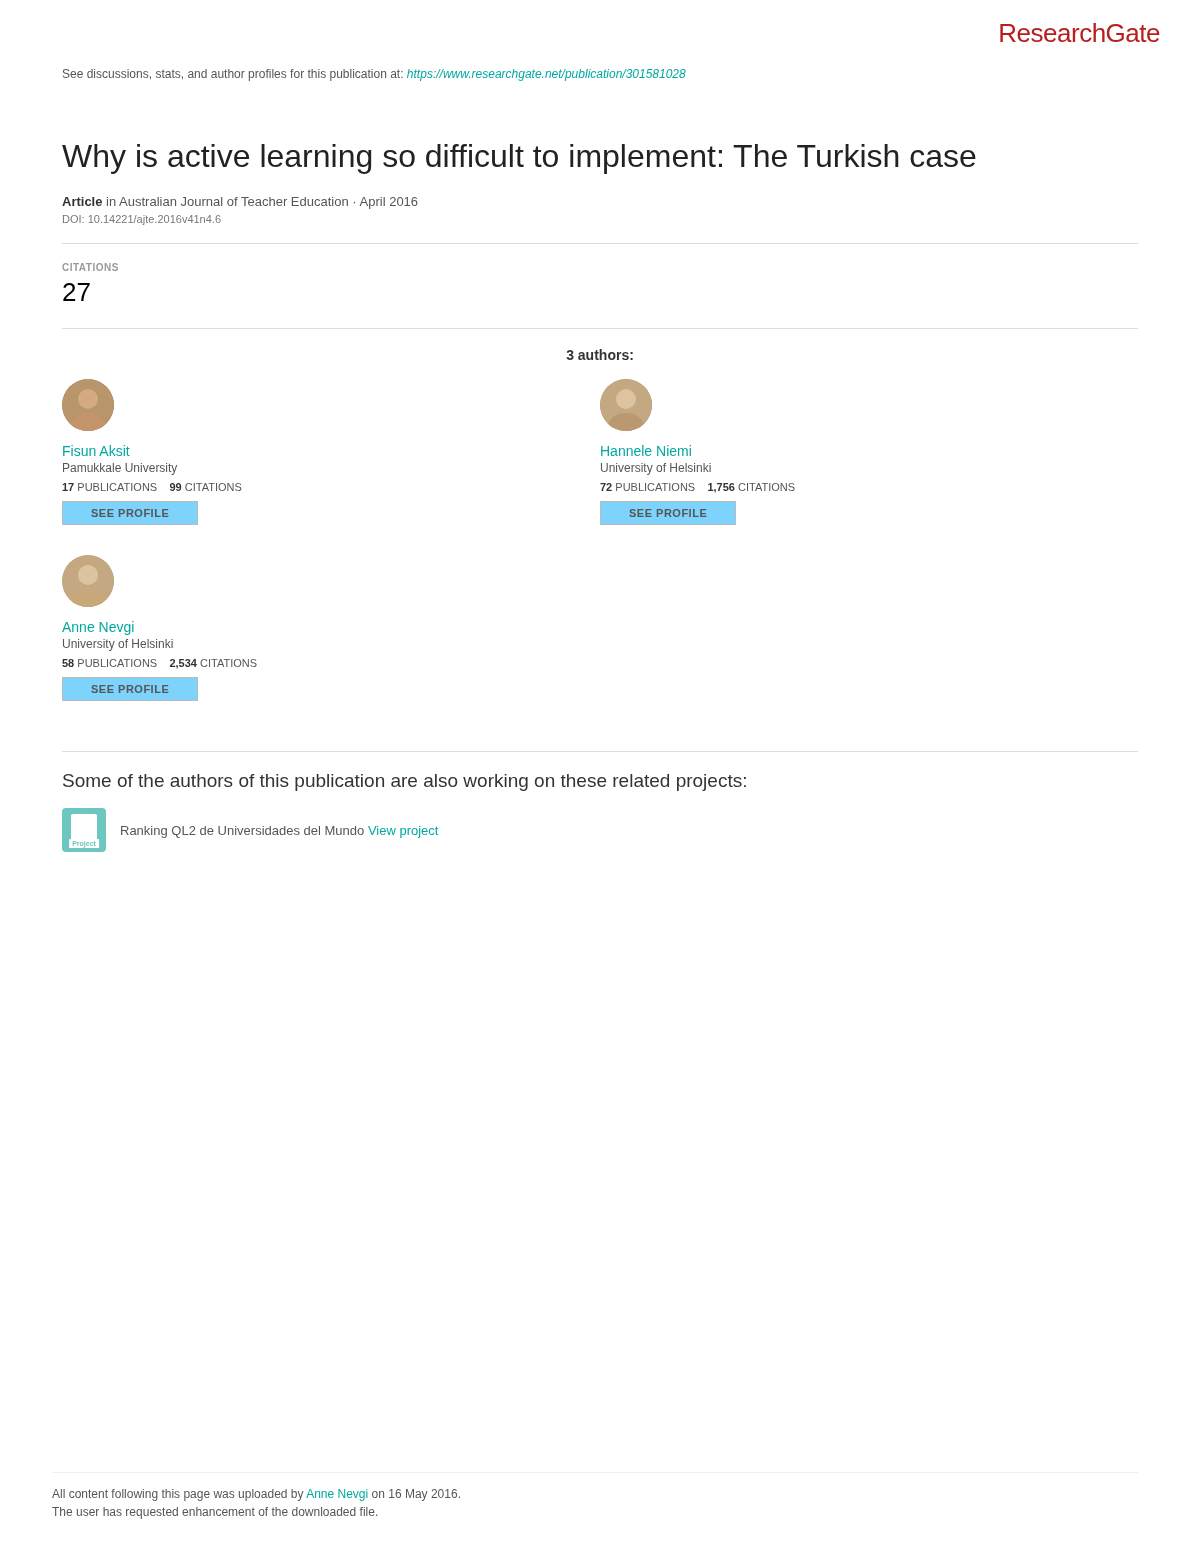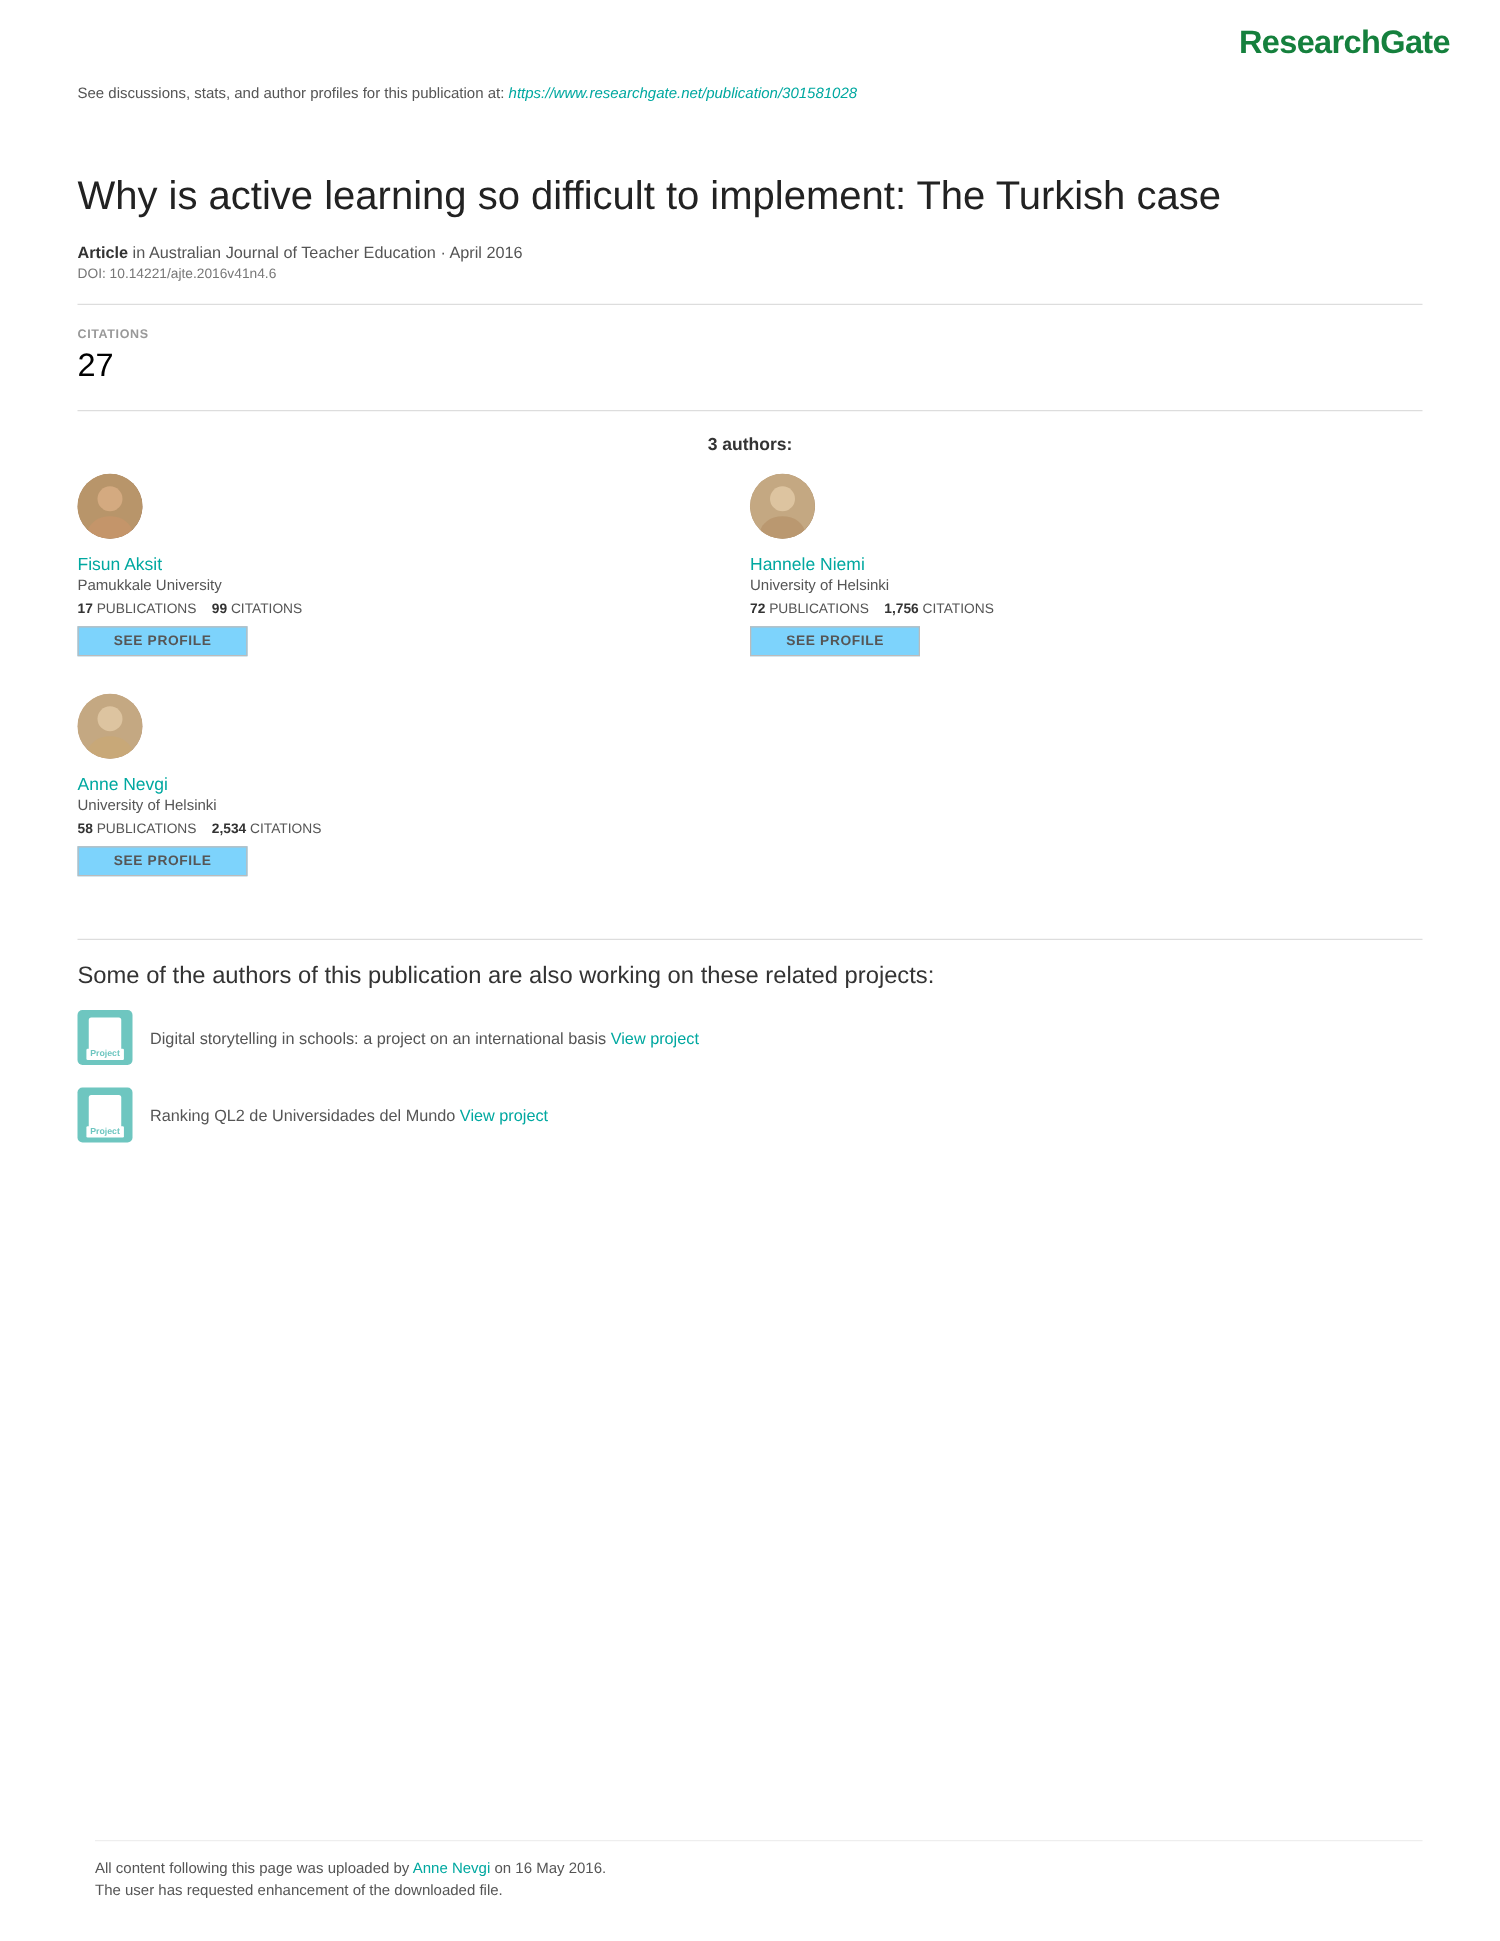--- a/index.html
+++ b/index.html
@@ -14,22 +14,22 @@
     }
 
     
     .header {
       display: flex;
       justify-content: flex-end;
       padding: 18px 40px 10px 40px;
     }
     .logo {
       font-size: 26px;
-      font-weight: bold;
-      color: #15803d;
+      font-weight: normal;
+      color: #b91c1c;
       letter-spacing: -0.5px;
     }
 
     
     .top-link-bar {
       padding: 8px 62px 12px 62px;
       font-size: 12px;
       color: #555;
     }
     .top-link-bar a {
@@ -239,21 +239,21 @@
     }
     .project-text a {
       color: #00a8a0;
       text-decoration: none;
     }
 
     
     .footer {
       position: absolute;
       bottom: 30px;
-      left: 76px;
+      left: 52px;
       right: 62px;
       border-top: 1px solid #eee;
       padding-top: 14px;
     }
     .footer-line {
       font-size: 12px;
       color: #555;
       margin-bottom: 4px;
     }
     .footer-line a {
@@ -374,29 +374,20 @@
         </div>
       </div>
 
     </div>
   </div>
 
   <hr class="divider">
 
   <div class="related-projects-heading">Some of the authors of this publication are also working on these related projects:</div>
 
-  <div class="project-item">
-    <div class="project-icon">
-      <span class="project-icon-label">Project</span>
-    </div>
-    <div class="project-text">
-      <span>Digital storytelling in schools: a project on an international basis </span>
-      <a href="#">View project</a>
-    </div>
-  </div>
 
   <div class="project-item">
     <div class="project-icon">
       <span class="project-icon-label">Project</span>
     </div>
     <div class="project-text">
       <span>Ranking QL2 de Universidades del Mundo </span>
       <a href="#">View project</a>
     </div>
   </div>

